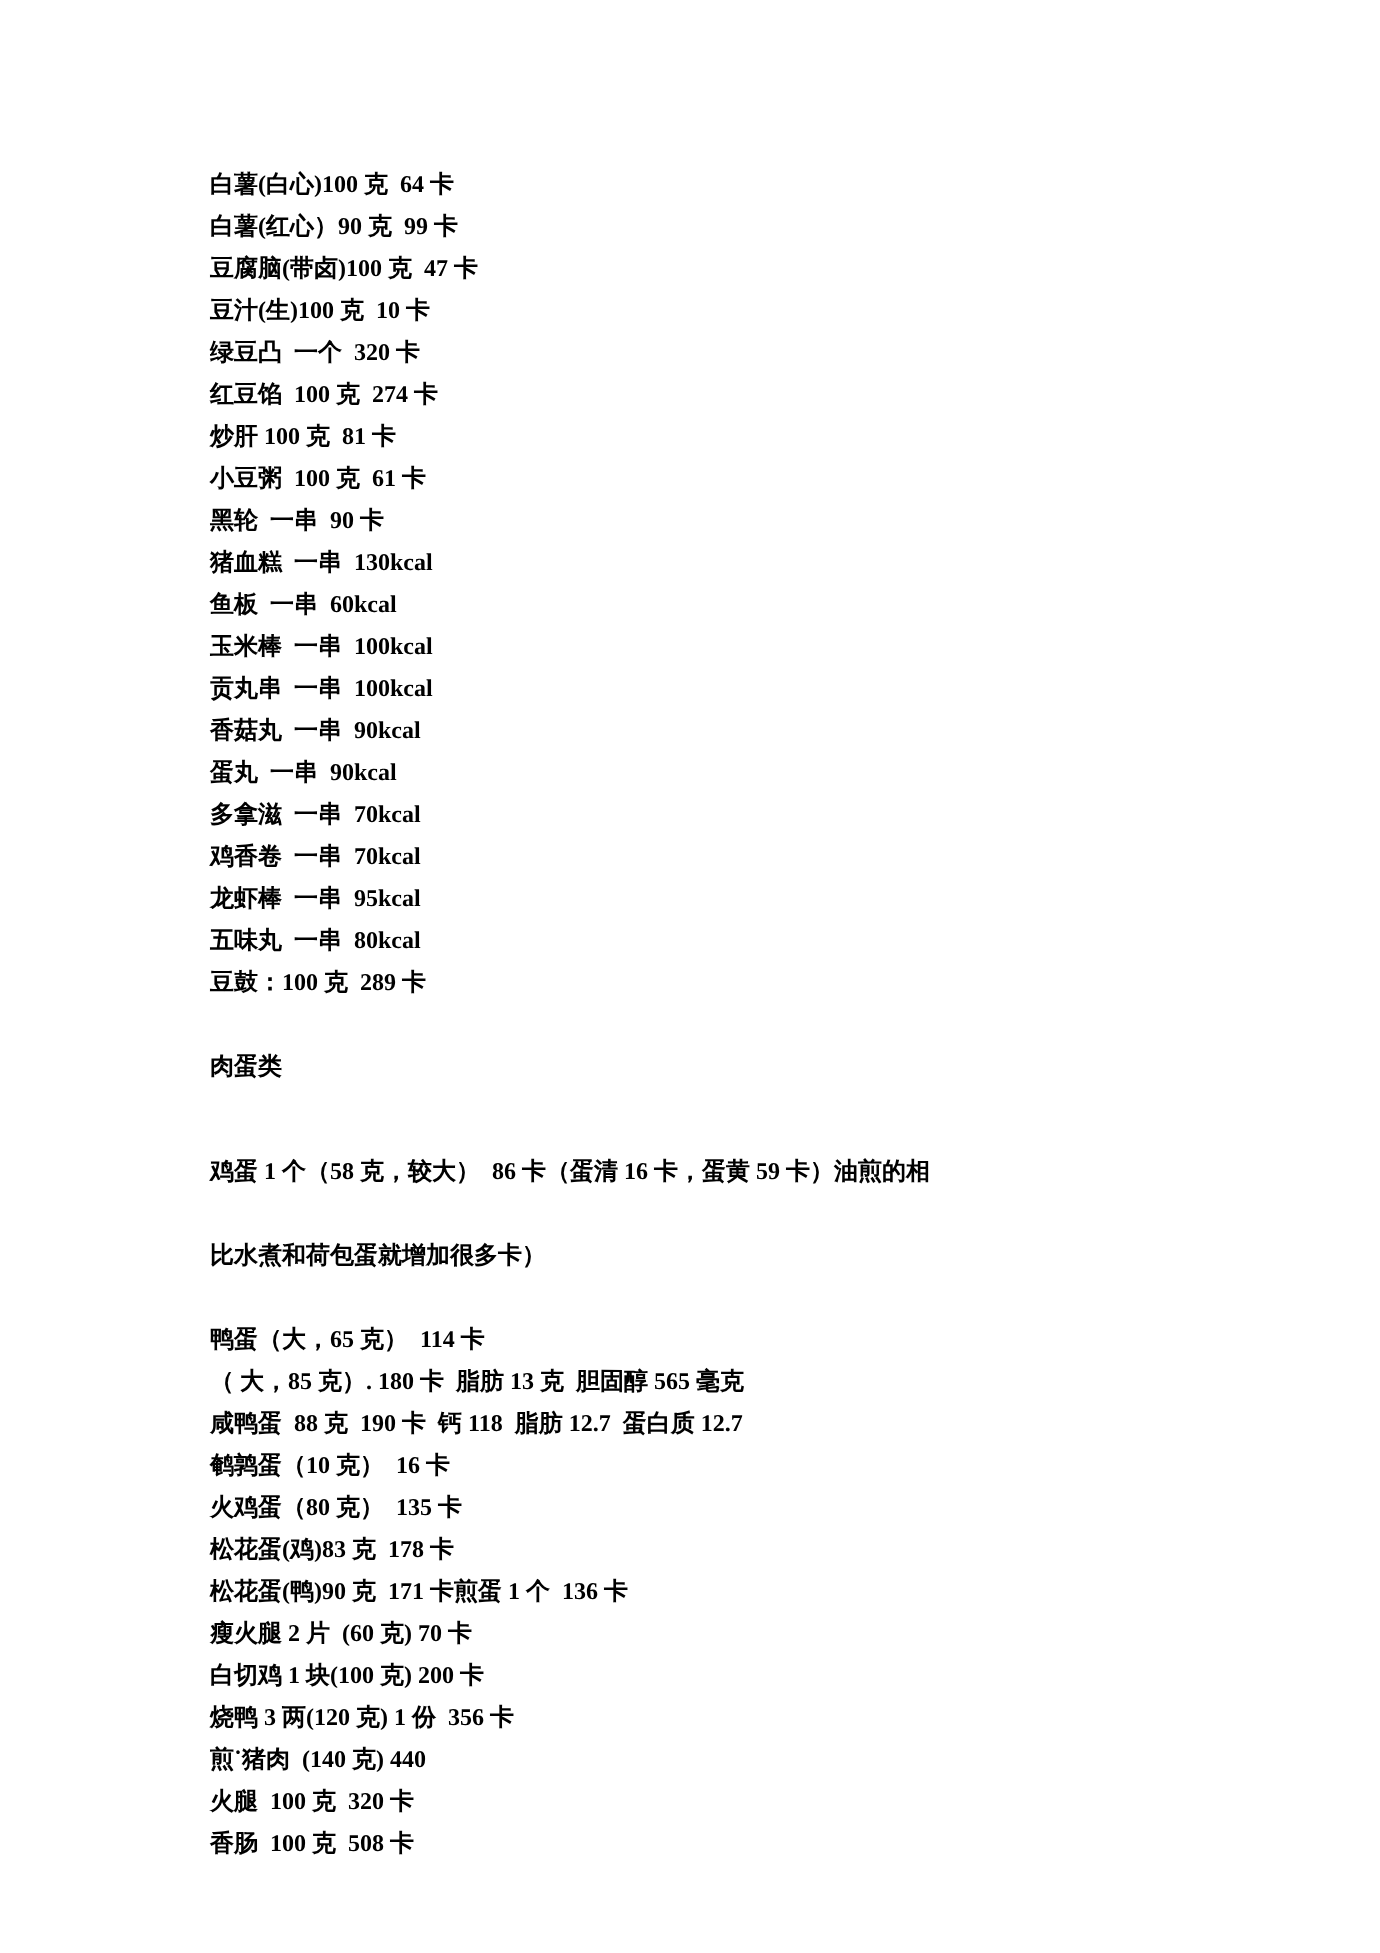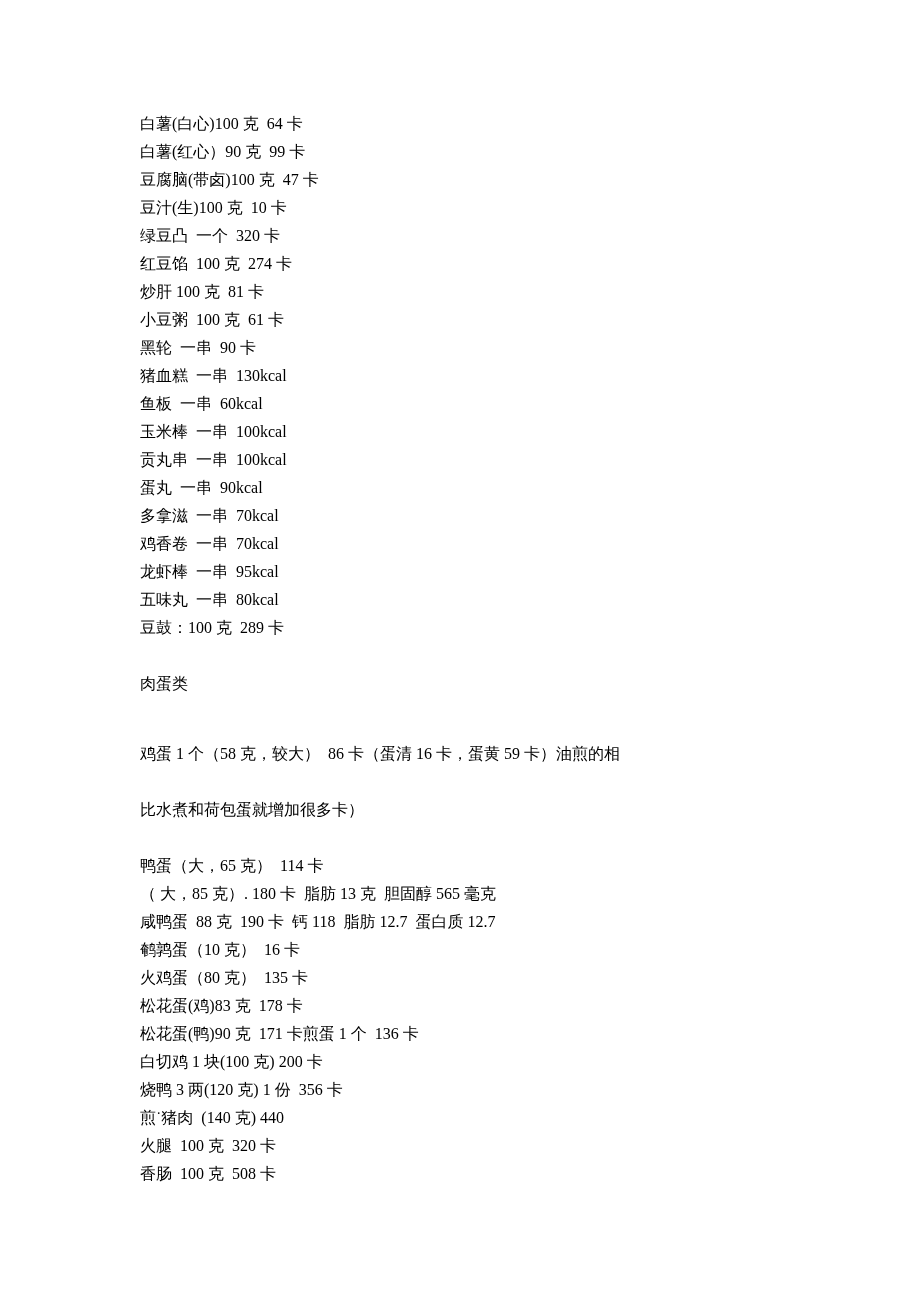--- a/index.html
+++ b/index.html
@@ -1,18 +1,19 @@
 <!DOCTYPE html>
 <html><head>
   <meta charset="utf-8">
   <style>
     * {
       margin: 0;
       padding: 0;
       box-sizing: border-box;
+      font-weight: bold;
     }
     body {
       background: #ffffff;
       font-family: "SimSun", "宋体", serif;
       font-size: 16px;
       line-height: 1.75;
       color: #000000;
       width: 920px;
       padding: 110px 140px 60px 140px;
     }
@@ -36,20 +37,21 @@
   <div class="line">豆汁(生)100 克  10 卡</div>
   <div class="line">绿豆凸  一个  320 卡</div>
   <div class="line">红豆馅  100 克  274 卡</div>
   <div class="line">炒肝 100 克  81 卡</div>
   <div class="line">小豆粥  100 克  61 卡</div>
   <div class="line">黑轮  一串  90 卡</div>
   <div class="line">猪血糕  一串  130kcal</div>
   <div class="line">鱼板  一串  60kcal</div>
   <div class="line">玉米棒  一串  100kcal</div>
   <div class="line">贡丸串  一串  100kcal</div>
+  <div class="line">香菇丸  一串  90kcal</div>
   <div class="line">蛋丸  一串  90kcal</div>
   <div class="line">多拿滋  一串  70kcal</div>
   <div class="line">鸡香卷  一串  70kcal</div>
   <div class="line">龙虾棒  一串  95kcal</div>
   <div class="line">五味丸  一串  80kcal</div>
   <div class="line">豆鼓：100 克  289 卡</div>
 </div>
 
 <div class="spacer"></div>
 
@@ -71,18 +73,19 @@
 <div class="spacer"></div>
 
 <div>
   <div class="line">鸭蛋（大，65 克）  114 卡</div>
   <div class="line">（ 大，85 克）. 180 卡  脂肪 13 克  胆固醇 565 毫克</div>
   <div class="line">咸鸭蛋  88 克  190 卡  钙 118  脂肪 12.7  蛋白质 12.7</div>
   <div class="line">鹌鹑蛋（10 克）  16 卡</div>
   <div class="line">火鸡蛋（80 克）  135 卡</div>
   <div class="line">松花蛋(鸡)83 克  178 卡</div>
   <div class="line">松花蛋(鸭)90 克  171 卡煎蛋 1 个  136 卡</div>
+  <div class="line">瘦火腿 2 片  (60 克) 70 卡</div>
   <div class="line">白切鸡 1 块(100 克) 200 卡</div>
   <div class="line">烧鸭 3 两(120 克) 1 份  356 卡</div>
   <div class="line">煎˙猪肉  (140 克) 440</div>
   <div class="line">火腿  100 克  320 卡</div>
   <div class="line">香肠  100 克  508 卡</div>
 </div>
 
 </body></html>

